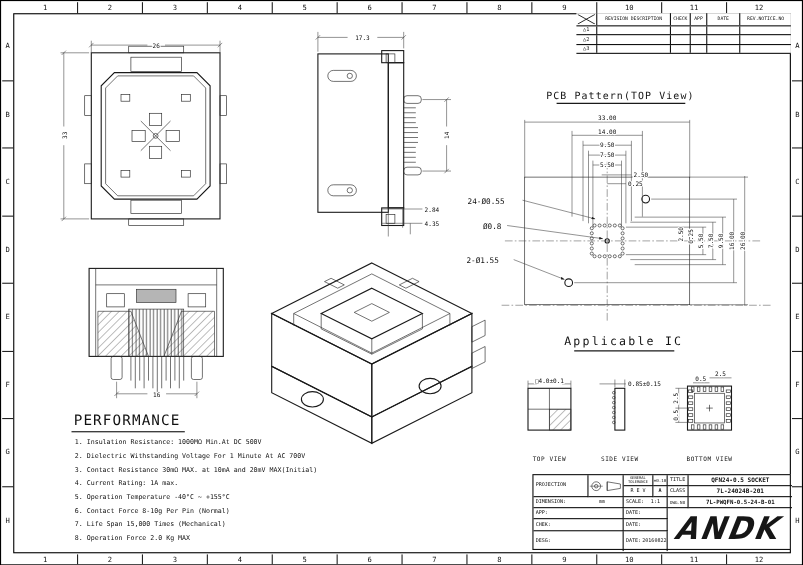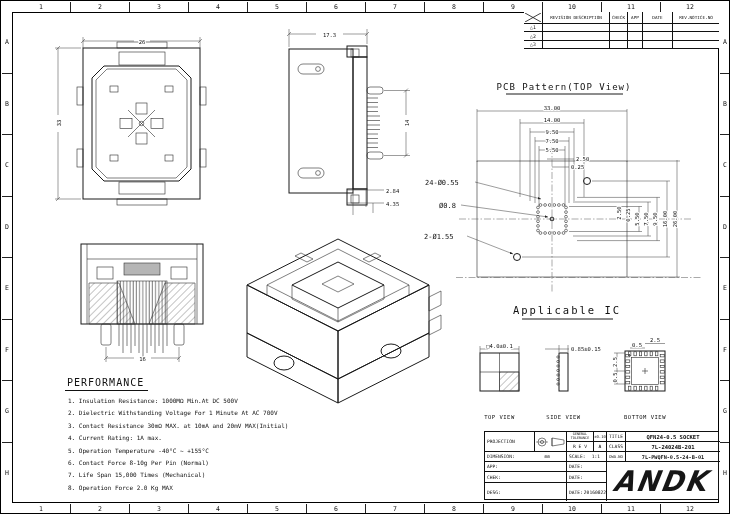--- a/index.html
+++ b/index.html
@@ -20,21 +20,21 @@
   #revtable{position:absolute;left:523px;top:11px;width:195px;background:#fff;}
   .rev-header{display:flex;height:11px;border-bottom:0.8px solid #111;}
   .rev-hcell{border-left:0.8px solid #111;box-sizing:border-box;display:flex;align-items:center;
     justify-content:center;font-size:4.3px;overflow:hidden;white-space:nowrap;}
   .rev-row{display:flex;height:7.4px;border-bottom:0.8px solid #111;}
   .rev-cell{border-left:0.8px solid #111;box-sizing:border-box;display:flex;align-items:center;
     justify-content:center;font-size:4.8px;overflow:hidden;}
   .rev-mark{color:#111;}
   
   #perf{position:absolute;left:62px;top:370px;width:240px;}
-  .perf-title{display:inline-block;font-size:10px;letter-spacing:1px;border-bottom:1px solid #111;
+  .perf-title{display:inline-block;font-size:13px;letter-spacing:1px;border-bottom:1px solid #111;
     padding:0 4px 2px 2px;margin-left:2px;}
   #perf-list{margin-top:6px;padding-left:5px;}
   .perf-item{font-size:6px;white-space:nowrap;margin-bottom:5.4px;color:#111;}
   
   #tblock{position:absolute;left:483px;top:430px;width:235px;height:69px;border:1.2px solid #111;
     box-sizing:border-box;background:#fff;}
   .tcell{position:absolute;box-sizing:border-box;border-right:0.8px solid #111;border-bottom:0.8px solid #111;
     display:flex;align-items:center;font-size:4.6px;overflow:hidden;white-space:nowrap;padding:0 2px;}
   .c-center{justify-content:center;padding:0;}
   .c-between{justify-content:space-between;}

